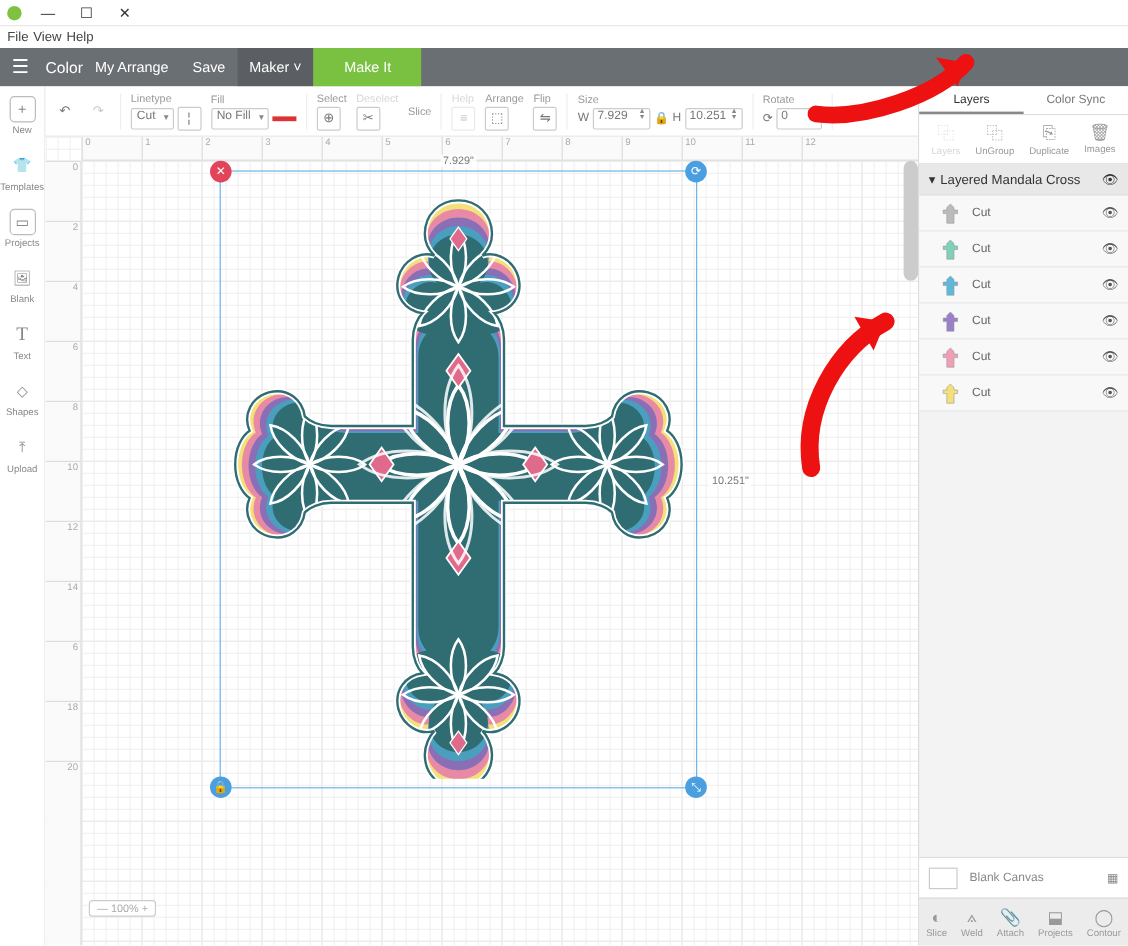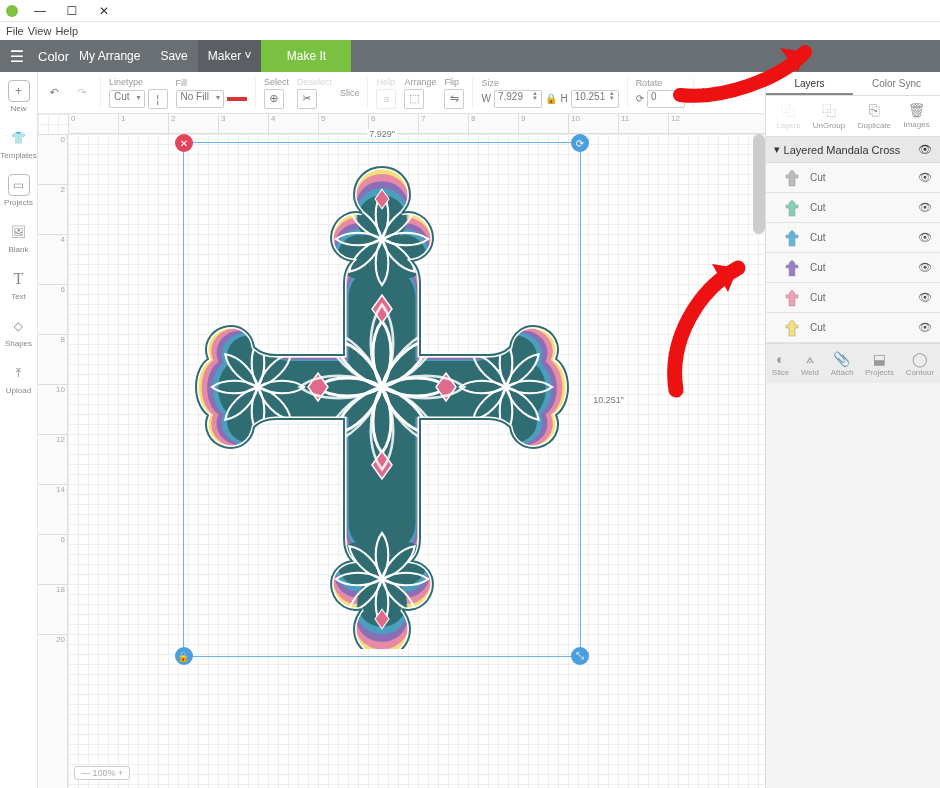--- a/index.html
+++ b/index.html
@@ -65,21 +65,21 @@
   .ruler-v span { height:50px; font-size:8px; color:#aaa; text-align:right; padding-right:2px; border-top:1px solid #ddd; }
 
   .sel-box { position: absolute; border: 1px solid #6bb5e8; left: 145px; top: 28px; width: 398px; height: 515px; }
   .handle { position: absolute; width: 18px; height: 18px; border-radius: 50%; display:flex; align-items:center; justify-content:center; color:#fff; font-size:10px; }
   .h-del { left: -9px; top: -9px; background: #e2445c; }
   .h-rot { right: -9px; top: -9px; background: #4a9fe0; }
   .h-lock { left: -9px; bottom: -9px; background: #4a9fe0; }
   .h-res { right: -9px; bottom: -9px; background: #4a9fe0; }
   .dim-label { position: absolute; font-size: 9px; color: #777; background: rgba(255,255,255,.8); padding: 0 2px; }
 
-  .zoom-badge { position:absolute; left:36px; bottom:8px; border:1px solid #ccc; border-radius:3px; padding:1px 6px; font-size:9px; color:#aaa; background:#fff; }
+  .zoom-badge { position:absolute; left:36px; bottom:24px; border:1px solid #ccc; border-radius:3px; padding:1px 6px; font-size:9px; color:#aaa; background:#fff; }
 
   
   .artwork { position: absolute; left: 150px; top: 45px; width: 388px; height: 490px; }
 
   
   .rpanel { width: 175px; background: #f3f3f3; border-left: 1px solid #ddd; display: flex; flex-direction: column; }
   .rtabs { display: flex; height: 24px; background: #fff; border-bottom: 1px solid #ddd; }
   .rtabs div { flex:1; text-align:center; font-size:10px; line-height:24px; color:#777; cursor:pointer; }
   .rtabs .active { border-bottom: 2px solid #888; color:#333; }
   .ractions { display:flex; justify-content:space-around; padding:6px 4px; border-bottom:1px solid #ddd; background:#fff; }
@@ -451,20 +451,25 @@
           <div class="swatch">
             <svg width="14" height="18">
               <path d="M7 1 L10 4 L10 6 L13 6 L13 9 L10 9 L10 17 L4 17 L4 9 L1 9 L1 6 L4 6 L4 4 Z" fill="#f3e07a" stroke="#999" stroke-width=".5"></path>
             </svg>
           </div>
           <span>Cut</span>
           <span class="eye">👁</span>
         </div>
       </div>
 
+    <div class="blank-canvas">
+      <div class="sq"></div>
+      <span>Blank Canvas</span>
+      <span style="margin-left:auto">▦</span>
+    </div>
     <div class="bottom-tools">
       <div class="bt">
           <div class="ic">◐</div>
           <div>Slice</div>
         </div>
       <div class="bt">
           <div class="ic">⟑</div>
           <div>Weld</div>
         </div>
       <div class="bt">

